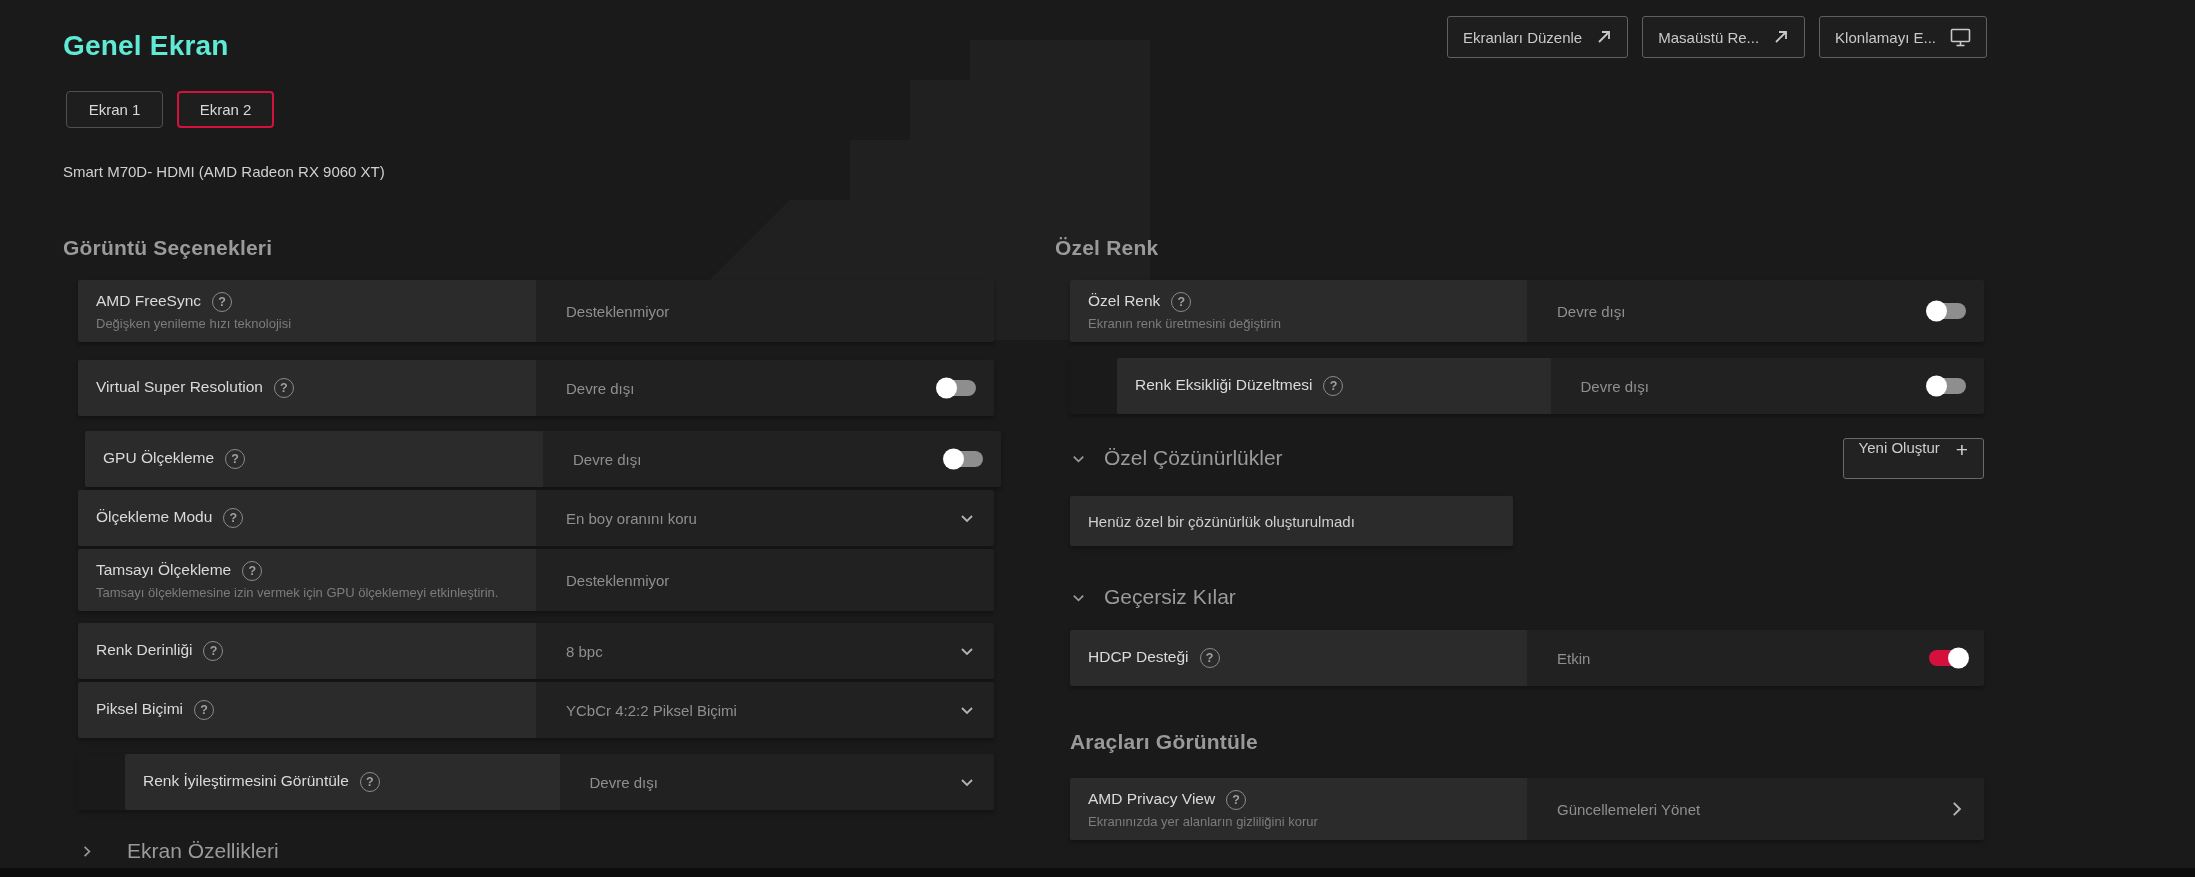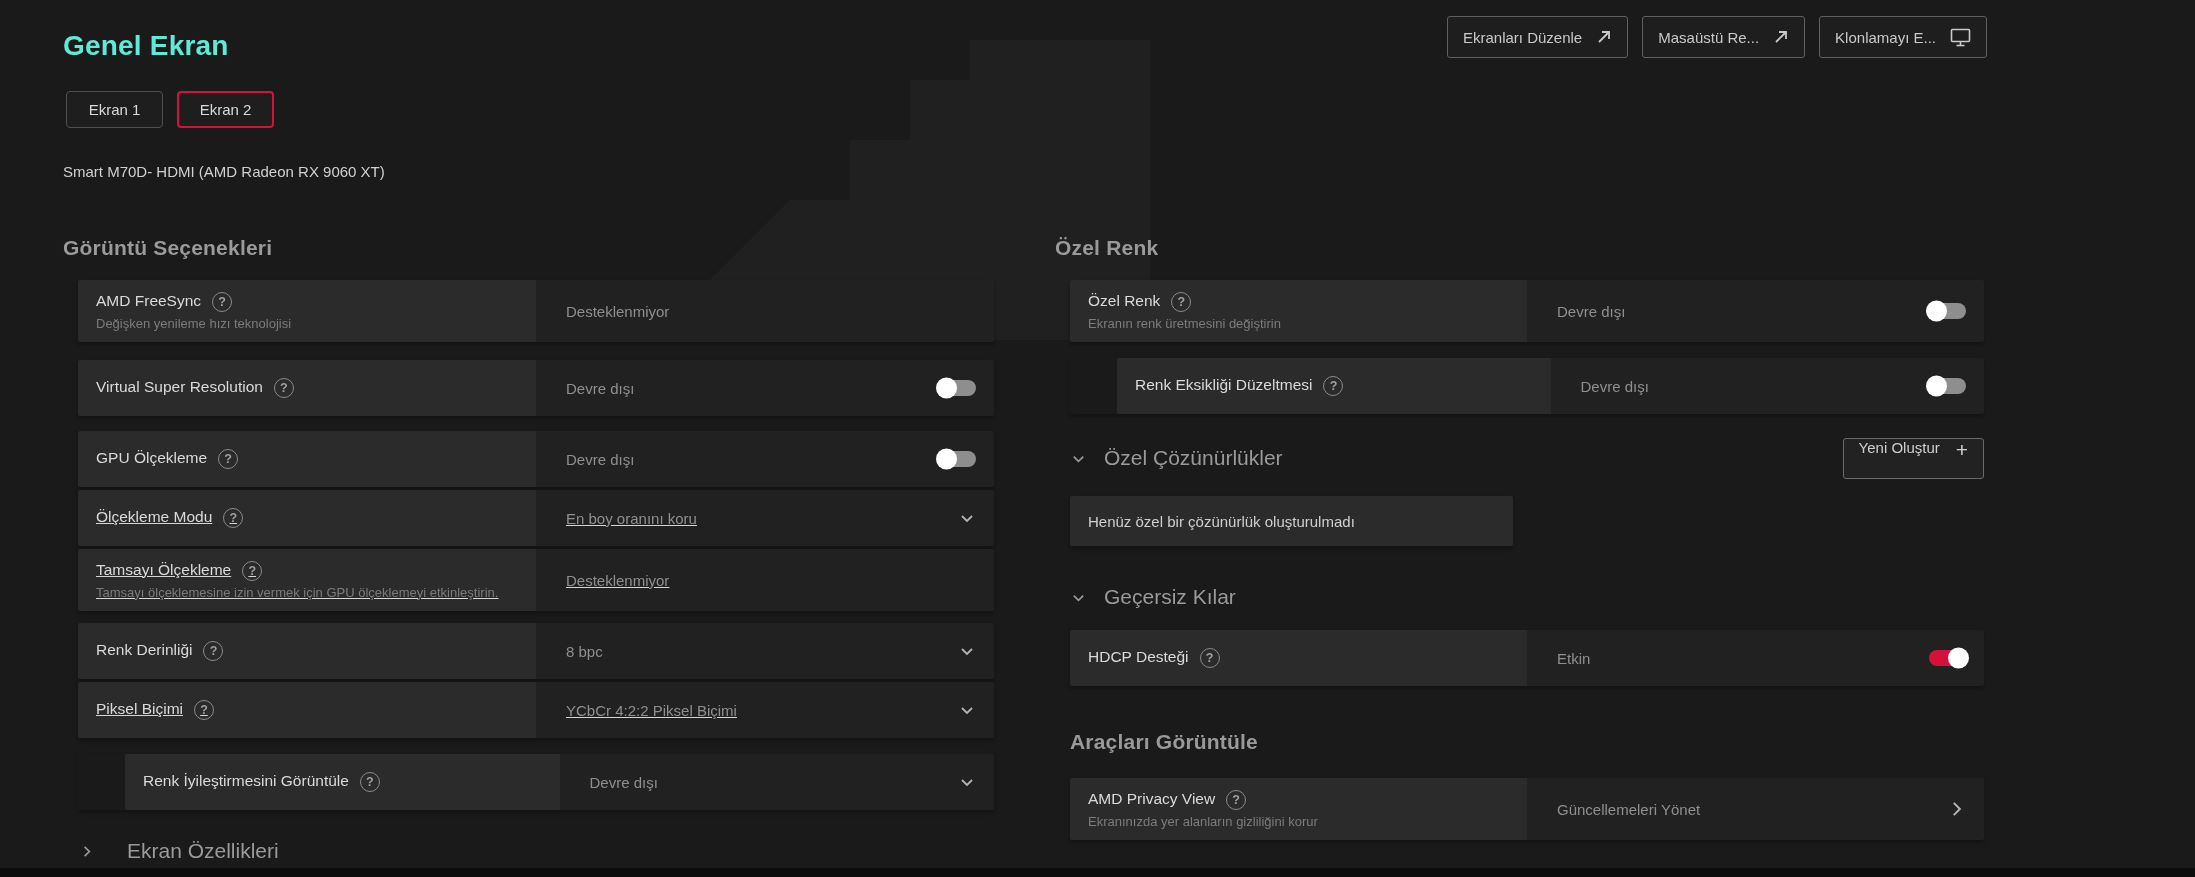--- a/index.html
+++ b/index.html
@@ -105,21 +105,21 @@
     color:#cfcfcf; font-size:15px; cursor:pointer; white-space:nowrap;
   }
   .plus { font-size:21px; color:#cfcfcf; line-height:1; font-weight:400; }
   .empty-row {
     margin-top:16px; width:48.5%; height:50px;
     background:#2b2b2c; border-radius:2px;
     display:flex; align-items:center; padding-left:18px;
     box-shadow:0 3px 4px rgba(0,0,0,0.28);
     font-size:15px; color:#cfcfcf; white-space:nowrap;
   }
-  .gap16 { margin-top:16px;padding-left:47px; } .gap15 { margin-top:15px; } .gap3 { margin-top:3px;text-decoration:underline; }
+  .gap16 { margin-top:16px;padding-left:47px; } .gap15 { margin-top:15px;margin-left:7px; } .gap3 { margin-top:3px; }
   .gap12 { margin-top:12px; } .gap22 { margin-top:22px; } .gap18 { margin-top:18px; }
   .gap36 { margin-top:36px; }
   .tools-header { margin-top:44px; }
   .bottom-strip {
     position:absolute; left:0; right:0; bottom:0; height:9px; background:#0d0d0d;
   }
 </style>
 </head>
 <body>
 

